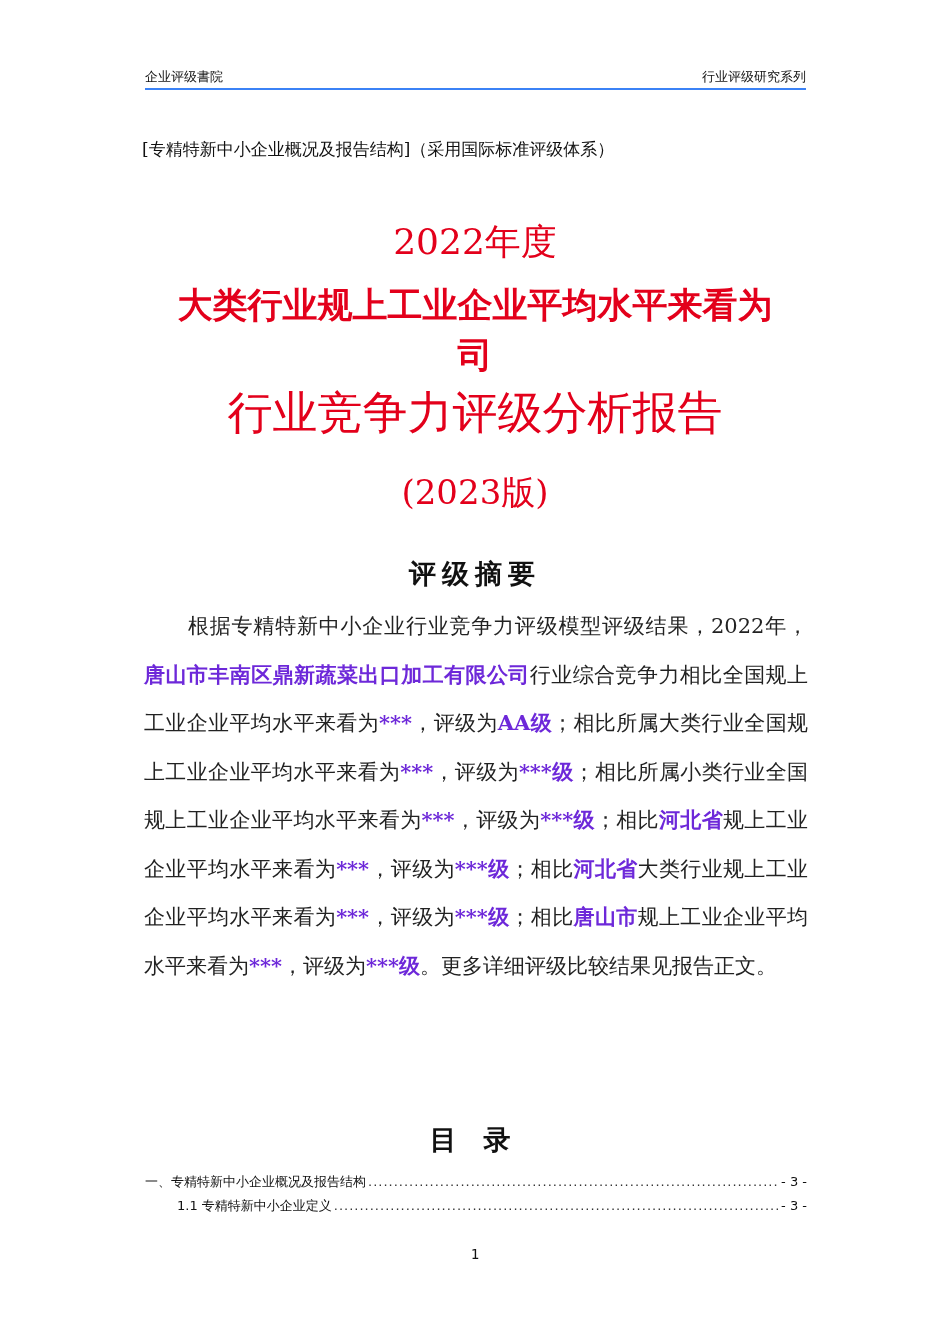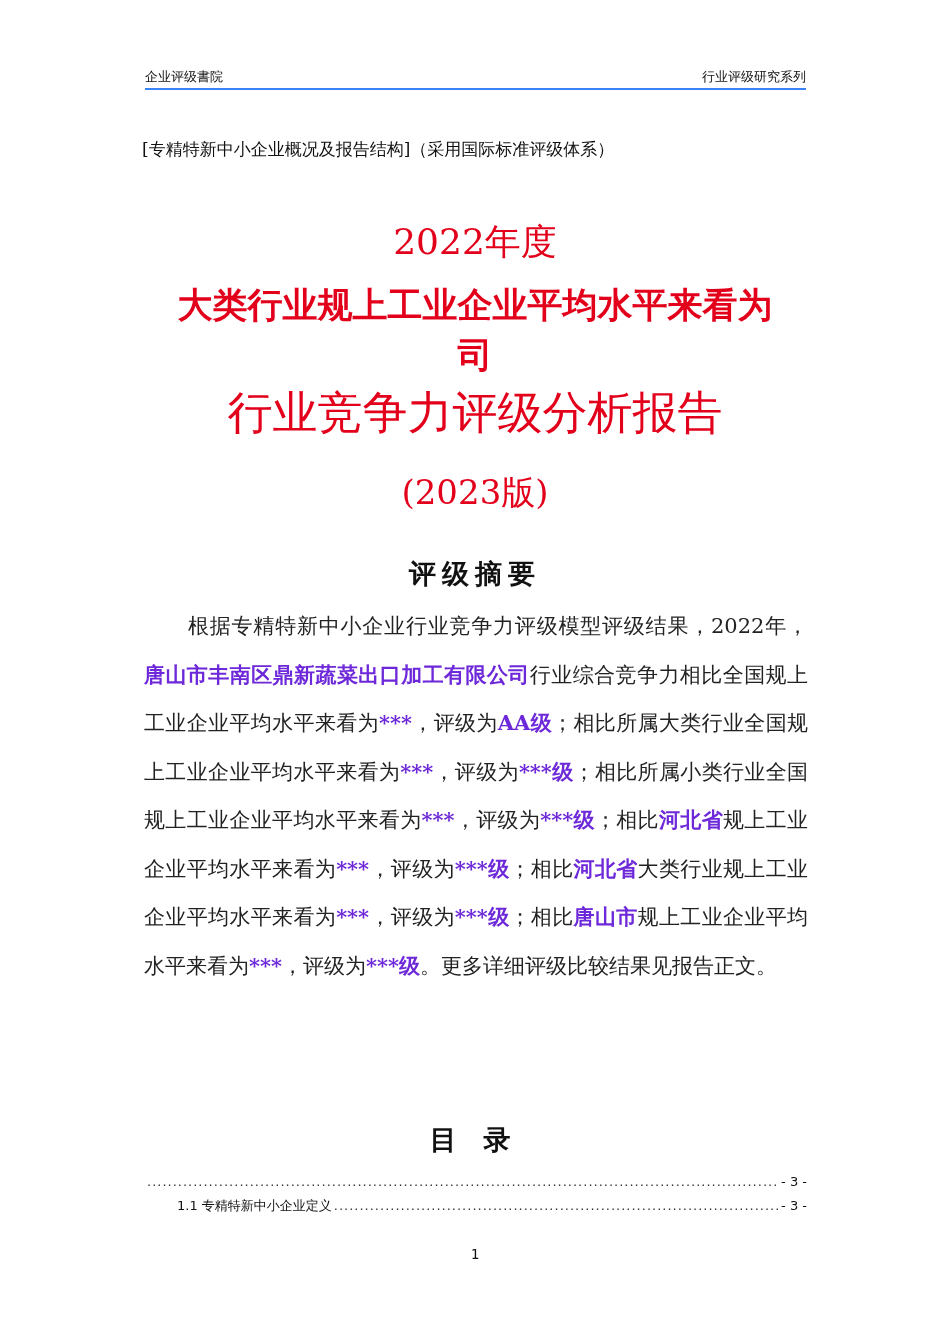--- a/index.html
+++ b/index.html
@@ -53,20 +53,21 @@
 </div>
 <div class="title-block t-report">行业竞争力评级分析报告</div>
 <div class="title-block t-version">(2023版)</div>
 
 <div class="summary-title">评级摘要</div>
 <div class="summary-body" id="summary-body"><span>根据专精特新中小企业行业竞争力评级模型评级结果，2022年，</span><b>唐山市丰南区鼎新蔬菜出口加工有限公司</b><span>行业综合竞争力相比全国规上工业企业平均水平来看为</span><b>***</b><span>，评级为</span><b>AA级</b><span>；相比所属大类行业全国规上工业企业平均水平来看为</span><b>***</b><span>，评级为</span><b>***级</b><span>；相比所属小类行业全国规上工业企业平均水平来看为</span><b>***</b><span>，评级为</span><b>***级</b><span>；相比</span><b>河北省</b><span>规上工业企业平均水平来看为</span><b>***</b><span>，评级为</span><b>***级</b><span>；相比</span><b>河北省</b><span>大类行业规上工业企业平均水平来看为</span><b>***</b><span>，评级为</span><b>***级</b><span>；相比</span><b>唐山市</b><span>规上工业企业平均水平来看为</span><b>***</b><span>，评级为</span><b>***级</b><span>。更多详细评级比较结果见报告正文。</span></div>
 
 <div class="toc-title">目 录</div>
 <div class="toc" id="toc">
     <div class="toc-row">
+      <span>一、专精特新中小企业概况及报告结构</span>
       <span class="dots"></span>
       <span>- 3 -</span>
     </div>
     <div class="toc-row l2">
       <span>1.1 专精特新中小企业定义</span>
       <span class="dots"></span>
       <span>- 3 -</span>
     </div>
   </div>
 

